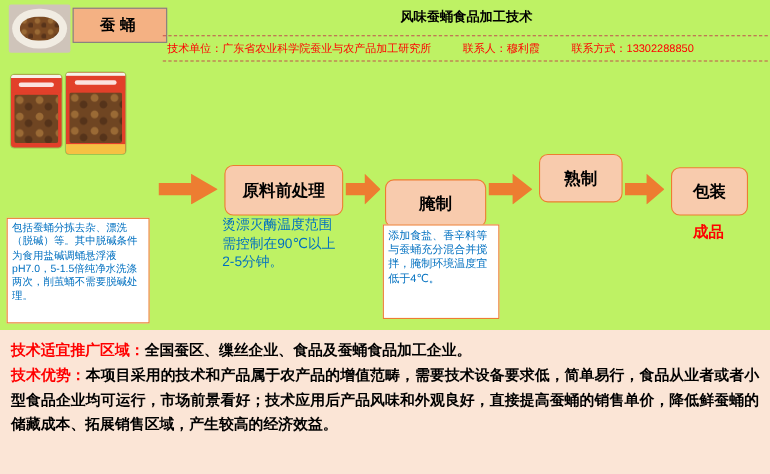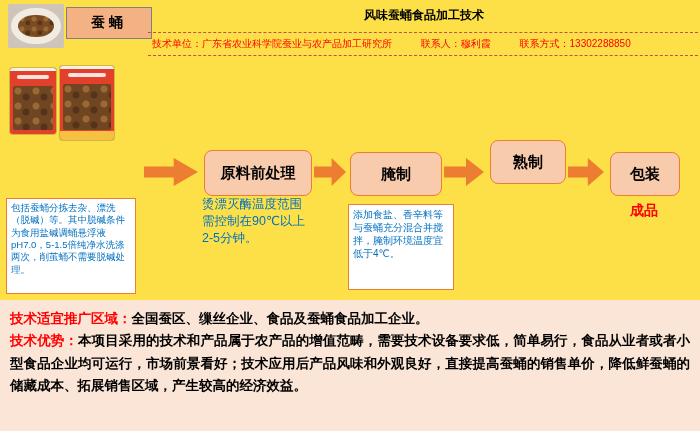--- a/index.html
+++ b/index.html
@@ -1,17 +1,17 @@
 <!DOCTYPE html>
 <html><head>
 <meta charset="utf-8">
 <style>
   html,body{margin:0;padding:0;background:#fff;}
   .page{
-    position:relative;width:700px;height:431px;background:#fde047;overflow:hidden;
+    position:relative;width:700px;height:431px;background:#bef264;overflow:hidden;
     font-family:"Liberation Sans","DejaVu Sans",sans-serif;color:#000;
   }
   
   .photo{position:absolute;left:8px;top:4px;width:56px;height:44px;background:#cfc4ba;border-radius:2px;overflow:hidden;}
   .photo .bowl{position:absolute;left:6%;top:8%;width:88%;height:84%;background:#f1ece2;border-radius:50%;}
   .photo .pupae{position:absolute;left:18%;top:24%;width:64%;height:52%;border-radius:50%;
     background-color:#7a4a22;
     background-image:radial-gradient(circle at 4px 4px,#9a6a35 2px,transparent 3px),
                      radial-gradient(circle at 10px 8px,#57331a 2px,transparent 3px);
     background-size:12px 10px;}
@@ -36,21 +36,21 @@
     background-size:18px 15px;}
   .pouch1{left:10px;top:68px;width:46px;height:66px;}
   .pouch2{left:60px;top:66px;width:54px;height:74px;}
   .pouch2 .win{bottom:10px;}
   .pouch2 .bottom{position:absolute;left:0;right:0;bottom:0;height:9px;background:#f6c143;}
   
   .flow-box{position:absolute;background:#F8CBAD;border:1.5px solid #ED7D31;border-radius:8px;
     display:flex;align-items:center;justify-content:center;font-size:15px;font-weight:bold;}
   .s0{left:6px;top:150px;width:132px;height:44px;}
   .s1{left:204px;top:150px;width:106px;height:44px;}
-  .s2{left:350px;top:152px;width:90px;height:42px;}
+  .s2{left:350px;top:163px;width:90px;height:42px;}
   .s3{left:490px;top:140px;width:74px;height:42px;}
   .s4{left:610px;top:152px;width:68px;height:42px;}
   .arrow{position:absolute;background:#ED7D31;
     clip-path:polygon(0 30%,55% 30%,55% 0,100% 50%,55% 100%,55% 70%,0 70%);}
   .a0{left:144px;top:158px;width:54px;height:28px;}
   .a1{left:314px;top:158px;width:32px;height:28px;}
   .a2{left:444px;top:158px;width:40px;height:28px;}
   .a3{left:568px;top:158px;width:36px;height:28px;}
   .result{position:absolute;left:610px;top:202px;width:68px;text-align:center;
     color:#ff0000;font-weight:bold;font-size:14px;}

